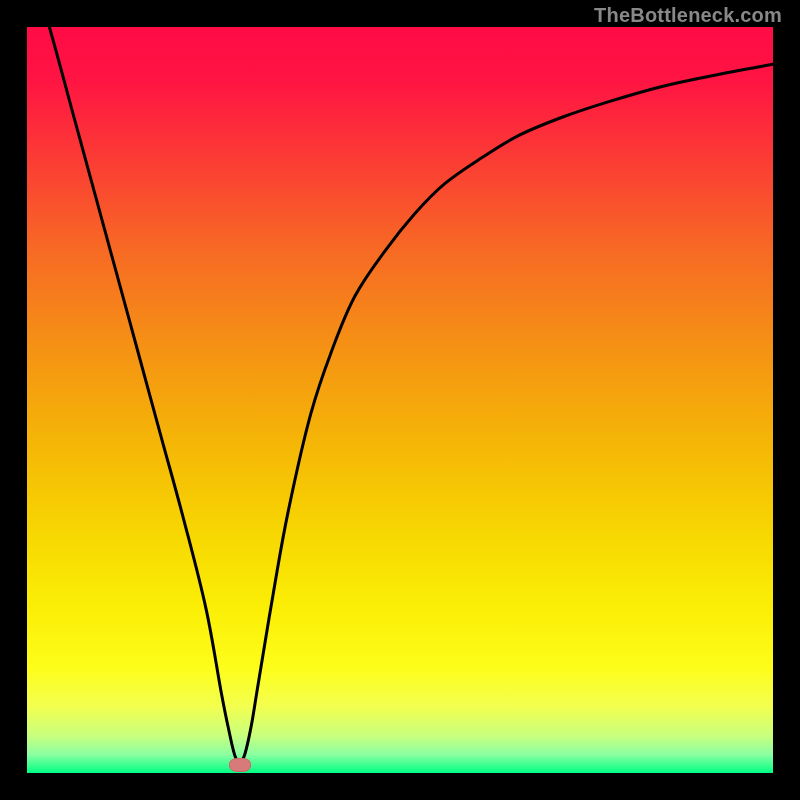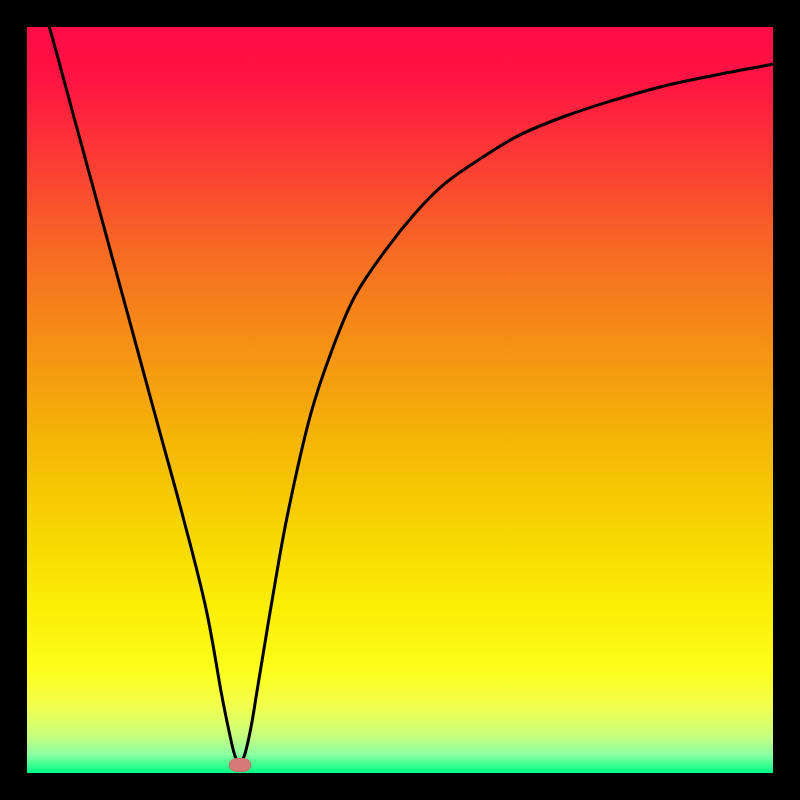--- a/index.html
+++ b/index.html
@@ -86,14 +86,15 @@
       <rect x="0" y="0" width="746" height="746" fill="url(#bg-grad)"></rect>
     </svg>
 
     <svg class="curve" viewBox="0 0 746 746" preserveAspectRatio="none">
       <path id="curve-path" d="M 0 -74.60000000000002 C 4.0283999999999995 -61.17200000000002, 14.3232 -28.198799999999995, 22.38 0 C 30.436799999999998 28.198799999999995, 36.703199999999995 52.51839999999994, 44.76 82.05999999999995 C 52.8168 111.60159999999995, 59.083200000000005 134.57840000000002, 67.14 164.12 C 75.1968 193.6616, 81.4632 216.63839999999996, 89.52 246.17999999999995 C 97.57679999999999 275.72159999999997, 103.8432 298.69839999999994, 111.89999999999999 328.23999999999995 C 119.95679999999999 357.78159999999997, 126.2232 380.7584, 134.28 410.3 C 142.3368 439.8416, 148.6032 461.47560000000004, 156.66 492.36 C 164.7168 523.2444, 172.326 550.9956, 179.04 581.88 C 185.754 612.7644, 189.9316 642.4552000000001, 193.96 663.94 C 197.9884 685.4248, 198.73440000000002 689.1548, 201.42000000000002 701.24 C 204.1056 713.3252, 206.19440000000003 725.7088, 208.88000000000002 731.08 C 211.56560000000002 736.4512000000001, 213.65439999999998 736.4512000000001, 216.33999999999997 731.08 C 219.02559999999997 725.7088, 221.1144 714.668, 223.79999999999998 701.24 C 226.48559999999998 687.812, 227.2316 680.6504, 231.26 656.48 C 235.2884 632.3096, 240.80880000000002 597.8444000000001, 246.18 566.96 C 251.5512 536.0756, 254.38599999999997 517.1272, 261.09999999999997 484.90000000000003 C 267.81399999999996 452.67280000000005, 275.4232 417.46160000000003, 283.48 387.92 C 291.5368 358.3784, 297.80319999999995 342.26480000000004, 305.85999999999996 320.78000000000003 C 313.91679999999997 299.2952, 318.8404 286.0164, 328.24 268.56 C 337.63960000000003 251.1036, 347.3376 238.57080000000008, 358.08 223.80000000000007 C 368.82239999999996 209.02920000000006, 377.1776 198.58520000000001, 387.92 186.5 C 398.66240000000005 174.41479999999999, 405.67480000000006 166.73099999999997, 417.76000000000005 156.65999999999997 C 429.84520000000003 146.58899999999997, 441.632 139.27820000000008, 455.06 130.55000000000007 C 468.488 121.82180000000007, 477.5892 115.55539999999998, 492.36 108.16999999999996 C 507.1308 100.78459999999994, 521.0064 95.56259999999997, 537.12 89.51999999999998 C 553.2336 83.47739999999999, 564.4236 79.97120000000002, 581.88 74.60000000000002 C 599.3364 69.22880000000002, 615.3008 64.37979999999995, 634.1 59.67999999999995 C 652.8992000000001 54.98019999999995, 666.1780000000001 52.518399999999986, 686.32 48.49000000000001 C 706.462 44.46160000000003, 735.2576 39.314200000000056, 746 37.30000000000007" fill="none" stroke="#000000" stroke-width="3" stroke-linecap="round" stroke-linejoin="round"></path>
     </svg>
 
     <div class="marker" id="min-marker" style="left: 213px; top: 738px; background: rgb(216, 122, 122); border: 1px solid rgb(201, 106, 106);"></div>
   </div>
 
+  <div class="watermark">TheBottleneck.com</div>
 
 </div>
 
 </body></html>

